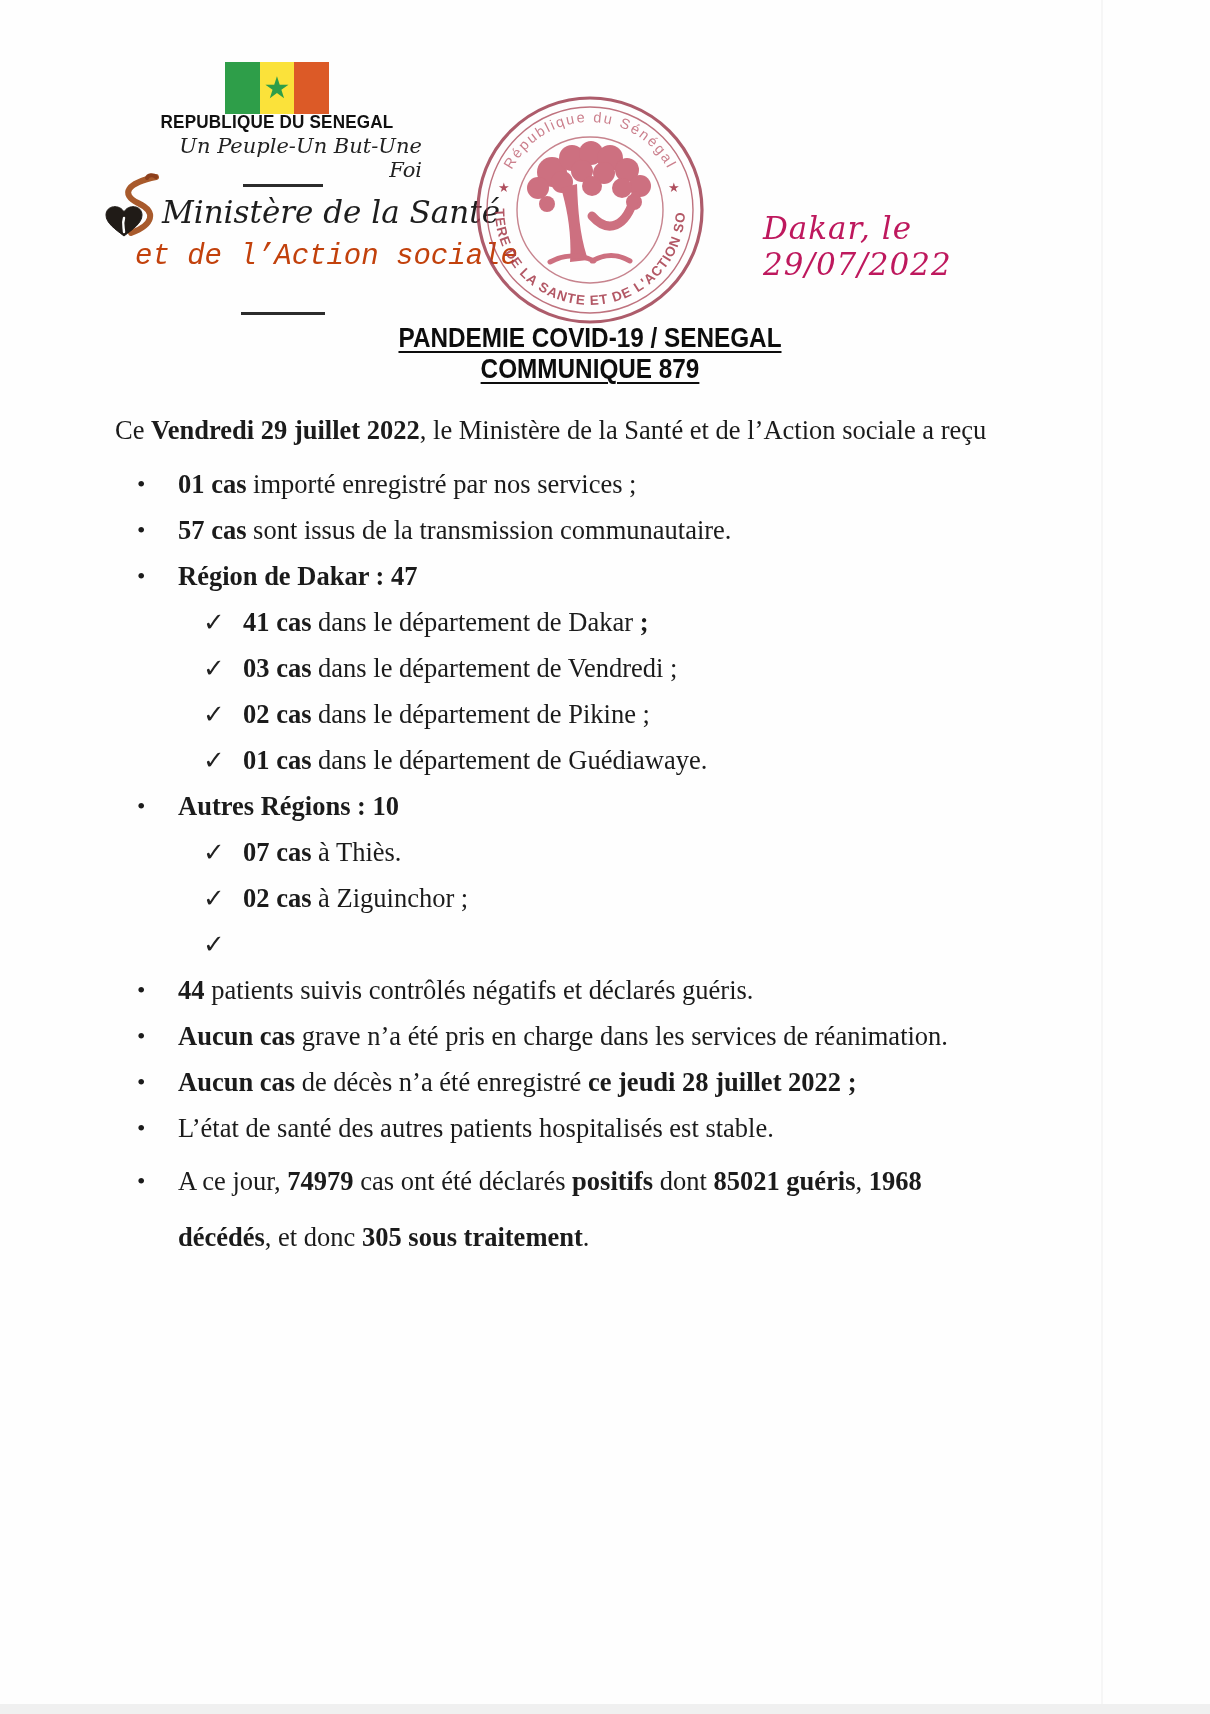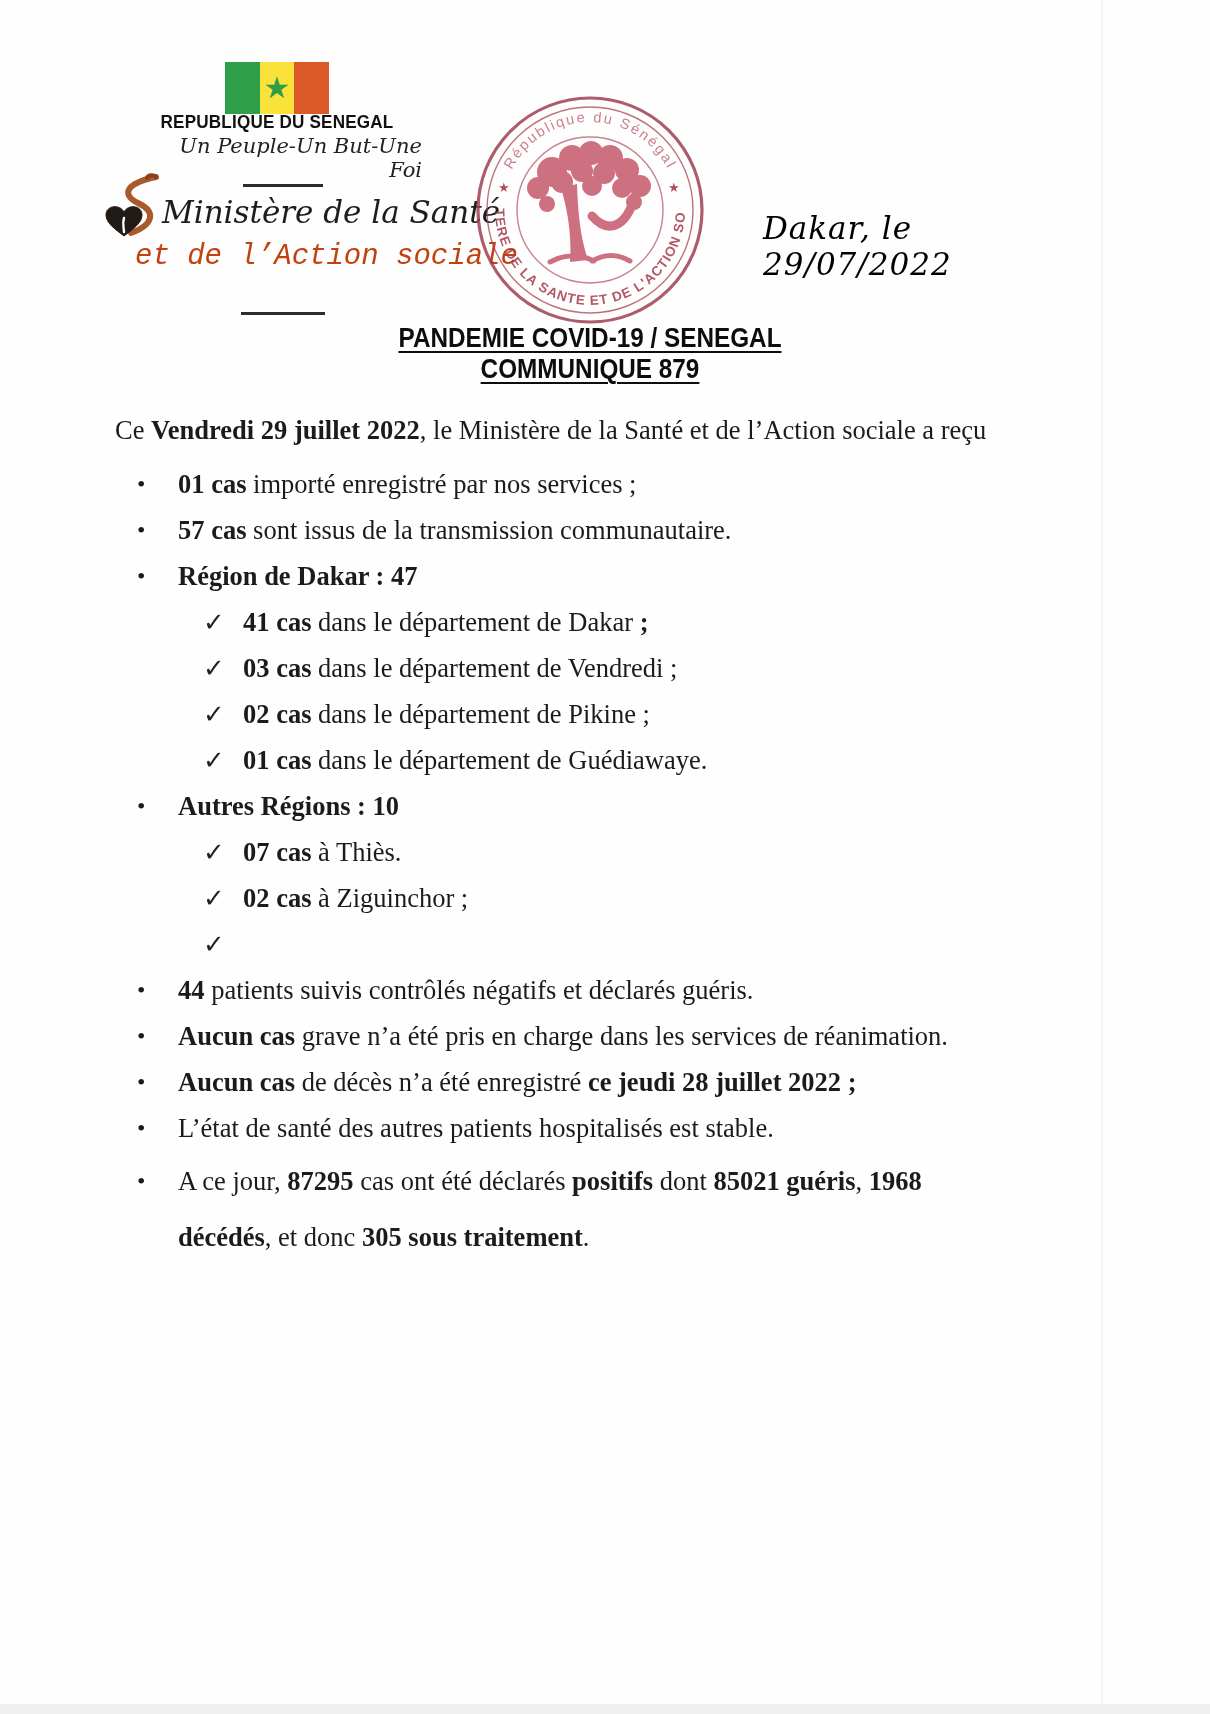--- a/index.html
+++ b/index.html
@@ -22,21 +22,21 @@
          font-family:"DejaVu Serif",serif;font-style:italic;font-size:21px;color:#222;}
   .hr1{position:absolute;left:243px;top:184px;width:80px;height:3px;background:#2c2c2c;}
   .logo-svg{position:absolute;left:93px;top:170px;}
   .ministry1{position:absolute;left:162px;top:194px;font-family:"DejaVu Serif",serif;font-style:italic;
              font-size:31px;color:#1d1d1d;}
   .ministry2{position:absolute;left:135px;top:240px;font-family:Liberation Mono, monospace;font-style:italic;
              font-size:29px;color:#c2410c;}
   .hr2{position:absolute;left:241px;top:312px;width:84px;height:3px;background:#2c2c2c;}
   .stamp-svg{position:absolute;left:474px;top:94px;opacity:.92;}
   .date-line{position:absolute;left:763px;top:210px;width:330px;font-family:"DejaVu Serif",serif;
-             font-style:italic;font-size:31px;color:#000000;letter-spacing:1px;}
+             font-style:italic;font-size:31px;color:#be185d;letter-spacing:1px;}
 
   
   .doc-body{position:absolute;left:115px;top:323px;width:950px;}
   .title{font-family:"Liberation Sans",sans-serif;font-weight:bold;font-size:27px;line-height:31px;
          text-align:center;color:#0d0d0d;transform:scaleX(.9);}
   .title .tline{text-decoration:underline;text-decoration-thickness:2px;text-underline-offset:4px;}
   .para{font-size:26.5px;line-height:47px;margin-top:22px;}
   .bd{font-weight:bold;}
   .items{margin-top:8px;}
   .item{display:flex;font-size:26.5px;line-height:45px;margin-bottom:1px;}
@@ -182,17 +182,17 @@
       <div class="item l1">
         <span class="mk">•</span>
         <span class="tx"><span class="bd">Aucun cas</span><span> de décès n’a été enregistré </span><span class="bd">ce jeudi 28 juillet 2022 ;</span></span>
       </div>
       <div class="item l1">
         <span class="mk">•</span>
         <span class="tx"><span>L’état de santé des autres patients hospitalisés est stable.</span></span>
       </div>
       <div class="item l1 item-last">
         <span class="mk">•</span>
-        <span class="tx"><span>A ce jour, </span><span class="bd">87295</span><span> cas ont été déclarés </span><span class="bd">positifs</span><span> dont </span><span class="bd">85021 guéris</span><span>, </span><span class="bd">1968</span><br><span class="bd">décédés</span><span>, et donc </span><span class="bd">305 sous traitement</span><span>.</span></span>
+        <span class="tx"><span>A ce jour, </span><span class="bd">74979</span><span> cas ont été déclarés </span><span class="bd">positifs</span><span> dont </span><span class="bd">85021 guéris</span><span>, </span><span class="bd">1968</span><br><span class="bd">décédés</span><span>, et donc </span><span class="bd">305 sous traitement</span><span>.</span></span>
       </div>
     </div>
   </div>
 </div>
 
 </body></html>

